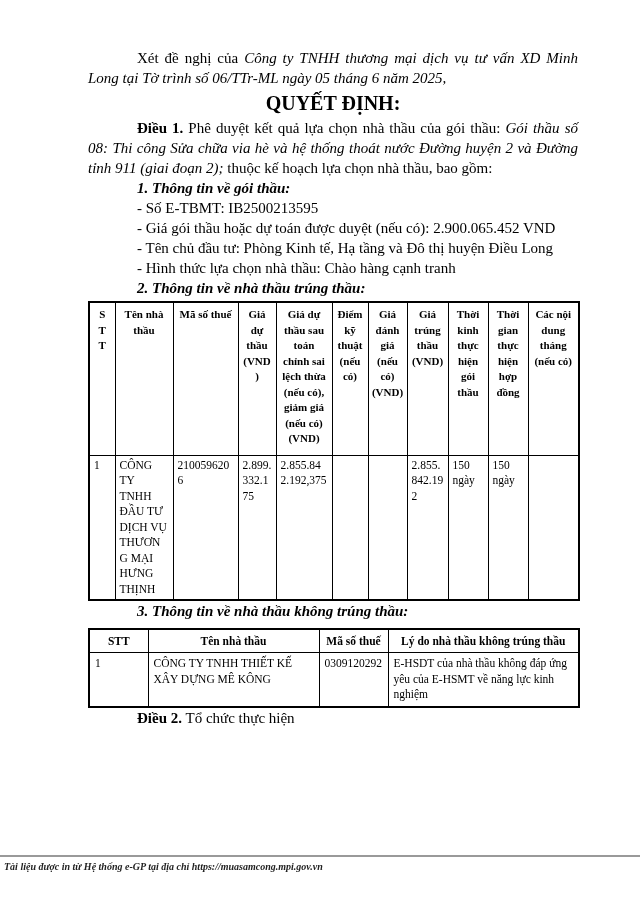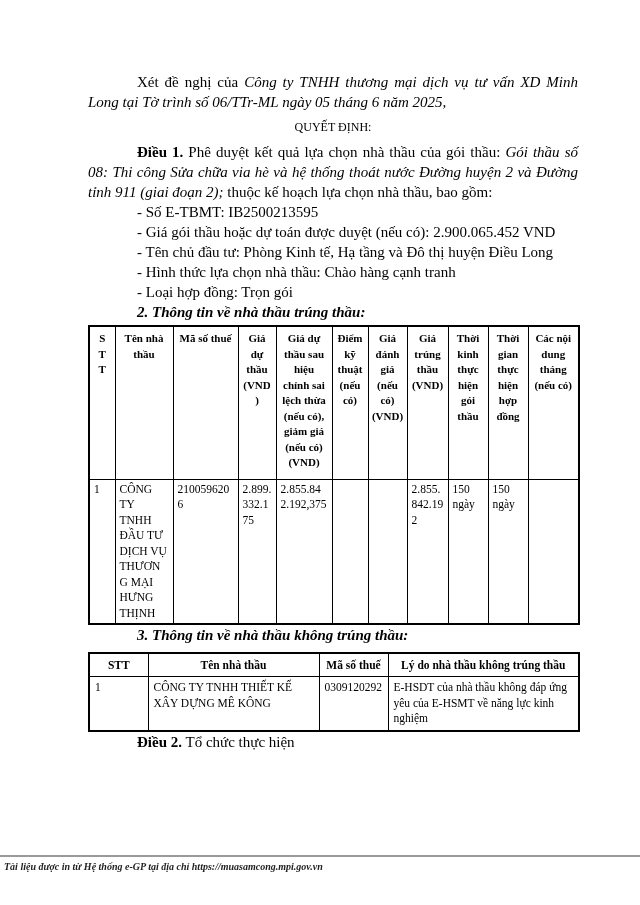--- a/index.html
+++ b/index.html
@@ -2,26 +2,26 @@
 <html><head>
 <meta charset="utf-8">
 <style>
   html,body{margin:0;padding:0;}
   body{
     width:640px;height:905px;background:#ffffff;color:#000;
     font-family:"Liberation Serif","DejaVu Serif",serif;
     position:relative;overflow:hidden;
   }
   .page{
-    position:absolute;left:88px;top:72px;width:490px;
+    position:absolute;left:88px;top:48px;width:490px;
     font-size:15px;line-height:20px;text-align:justify;
   }
   p{margin:0;}
   .indent{text-indent:49px;}
-  .title{text-align:center;font-weight:normal;font-size:12px;margin:5px 0;text-indent:0;}
+  .title{text-align:center;font-weight:bold;font-size:20px;margin:5px 0;text-indent:0;}
   .heading{font-weight:bold;font-style:italic;text-indent:49px;}
   .it{font-style:italic;}
   b{font-weight:bold;}
   table{border-collapse:collapse;table-layout:fixed;width:490px;border:2px solid #000;}
   th,td{border:1px solid #000;vertical-align:top;overflow-wrap:break-word;}
   .t1{margin-top:3px;}
   .t1 th{font-size:11px;line-height:15.5px;padding:4px 3px 8px;text-align:center;font-weight:bold;}
   .t1 td{font-size:11.5px;line-height:15.5px;padding:2px 4px;text-align:left;}
   .t2{margin-top:7px;}
   .t2 th{font-size:11.5px;line-height:16px;padding:3px;text-align:center;font-weight:bold;}
@@ -41,25 +41,25 @@
 <body>
 
 <div class="page">
 
   <p class="indent"><span>Xét đề nghị của </span><span class="it">Công ty TNHH thương mại dịch vụ tư vấn XD Minh Long tại Tờ trình số 06/TTr-ML ngày 05 tháng 6 năm 2025,</span></p>
 
   <p class="title">QUYẾT ĐỊNH:</p>
 
   <p class="indent"><b>Điều 1.</b><span> Phê duyệt kết quả lựa chọn nhà thầu của gói thầu: </span><span class="it">Gói thầu số 08: Thi công Sửa chữa via hè và hệ thống thoát nước Đường huyện 2 và Đường tỉnh 911 (giai đoạn 2);</span><span> thuộc kế hoạch lựa chọn nhà thầu, bao gồm:</span></p>
 
+  <p class="heading">1. Thông tin về gói thầu:</p>
   <p class="indent">- Số E-TBMT: IB2500213595</p>
   <p class="indent">- Giá gói thầu hoặc dự toán được duyệt (nếu có): 2.900.065.452 VND</p>
   <p class="indent">- Tên chủ đầu tư: Phòng Kinh tế, Hạ tầng và Đô thị huyện Điều Long</p>
   <p class="indent">- Hình thức lựa chọn nhà thầu: Chào hàng cạnh tranh</p>
-  <p class="indent">- Loại hợp đồng: Trọn gói</p>
 
   <p class="heading">2. Thông tin về nhà thầu trúng thầu:</p>
 
   <table class="t1">
     <colgroup>
       <col style="width:26px">
         <col style="width:58px">
         <col style="width:65px">
         <col style="width:38px">
       <col style="width:56px">
@@ -69,21 +69,21 @@
       <col style="width:40px">
         <col style="width:40px">
         <col style="width:51px">
     </colgroup>
     <tbody>
         <tr>
       <th><span class="stt-stack">STT</span></th>
       <th>Tên nhà thầu</th>
       <th>Mã số thuế</th>
       <th>Giá dự thầu (VND)</th>
-      <th>Giá dự thầu sau hiệu chỉnh sai lệch thừa (nếu có), giảm giá (nếu có) (VND)</th>
+      <th>Giá dự thầu sau toán chỉnh sai lệch thừa (nếu có), giảm giá (nếu có) (VND)</th>
       <th>Điểm kỹ thuật (nếu có)</th>
       <th>Giá đánh giá (nếu có) (VND)</th>
       <th>Giá trúng thầu (VND)</th>
       <th>Thời kinh thực hiện gói thầu</th>
       <th>Thời gian thực hiện hợp đồng</th>
       <th>Các nội dung tháng (nếu có)</th>
     </tr>
     <tr>
       <td class="center">1</td>
       <td class="just">CÔNG TY TNHH ĐẦU TƯ DỊCH VỤ THƯƠNG MẠI HƯNG THỊNH</td>

